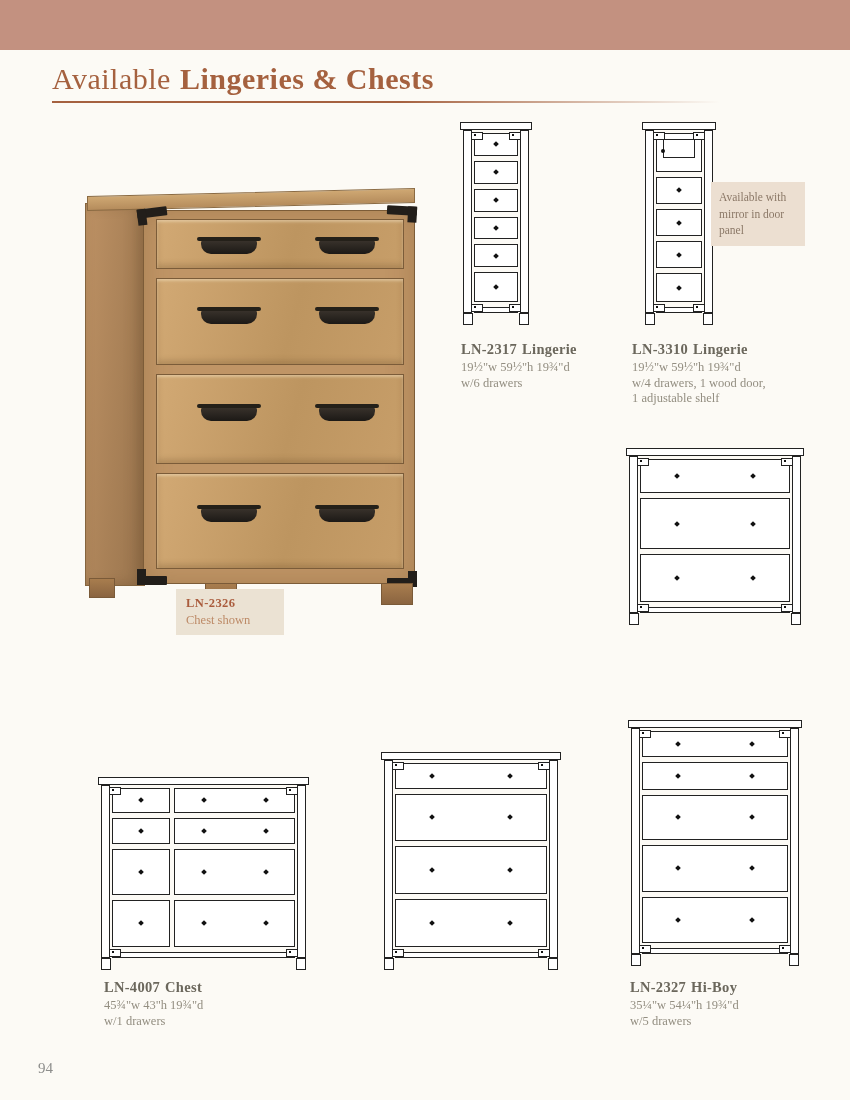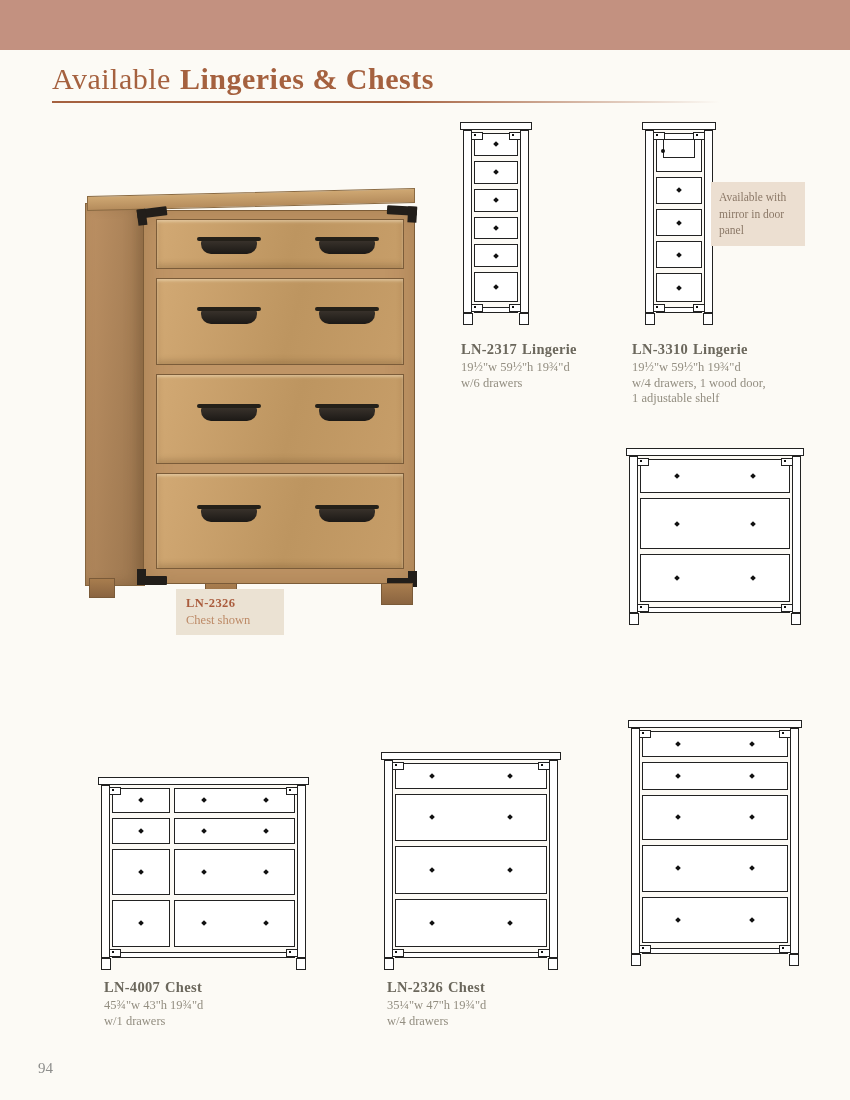--- a/index.html
+++ b/index.html
@@ -425,20 +425,20 @@
     <div class="pl-head"><span>LN-3310</span><span>Lingerie</span></div>
     <div class="pl-dims">19½"w 59½"h 19¾"d</div>
     <div class="pl-feat">w/4 drawers, 1 wood door,</div>
     <div class="pl-feat">1 adjustable shelf</div>
   </div>
   <div class="plabel" id="lbl-3">
     <div class="pl-head"><span>LN-4007</span><span>Chest</span></div>
     <div class="pl-dims">45¾"w 43"h 19¾"d</div>
     <div class="pl-feat">w/1 drawers</div>
   </div>
-  <div class="plabel" id="lbl-4">
-    <div class="pl-head"><span>LN-2326</span><span>Chest</span></div>
-    <div class="pl-dims">35¼"w 47"h 19¾"d</div>
-    <div class="pl-feat">w/4 drawers</div>
+  <div class="plabel" id="lbl-5">
+    <div class="pl-head"><span>LN-2327</span><span>Hi-Boy</span></div>
+    <div class="pl-dims">35¼"w 54¼"h 19¾"d</div>
+    <div class="pl-feat">w/5 drawers</div>
   </div>
 
   <div class="pagenum">94</div>
 </div>
 
 </body></html>

